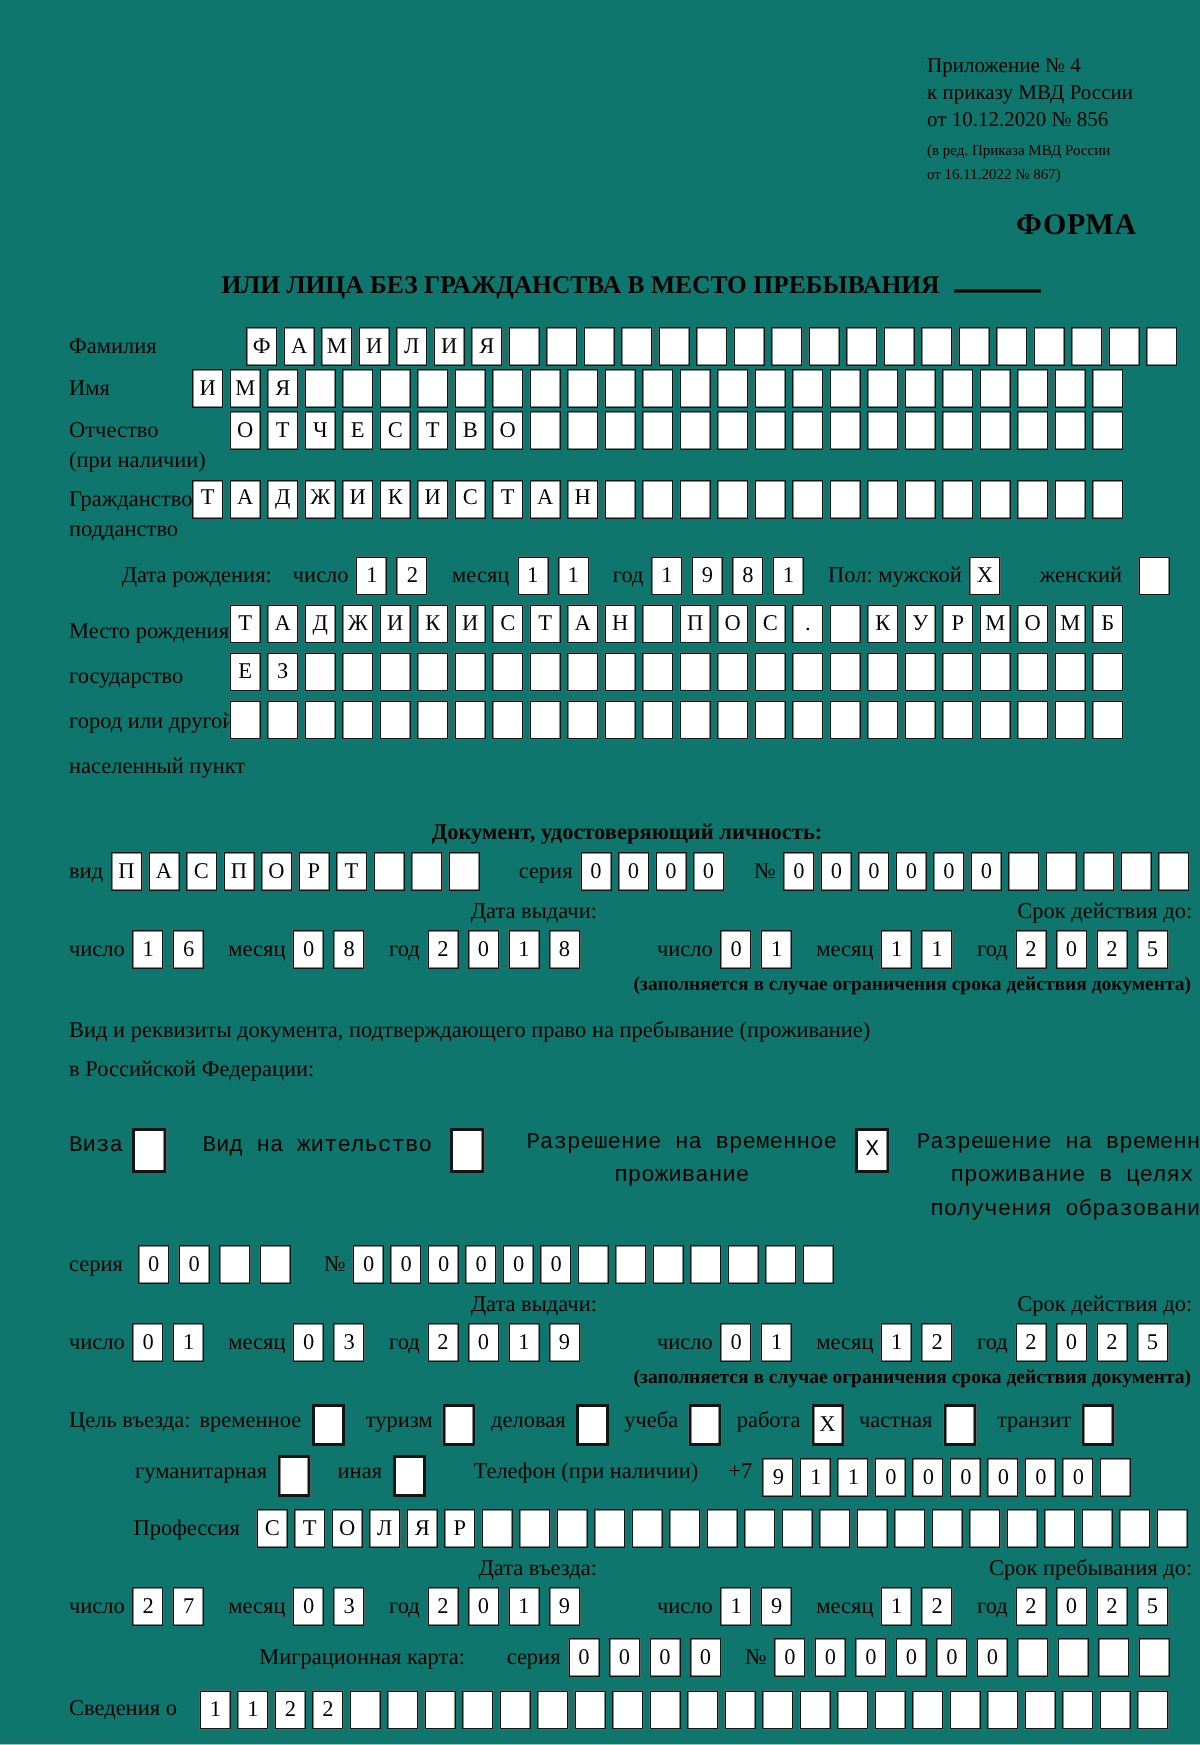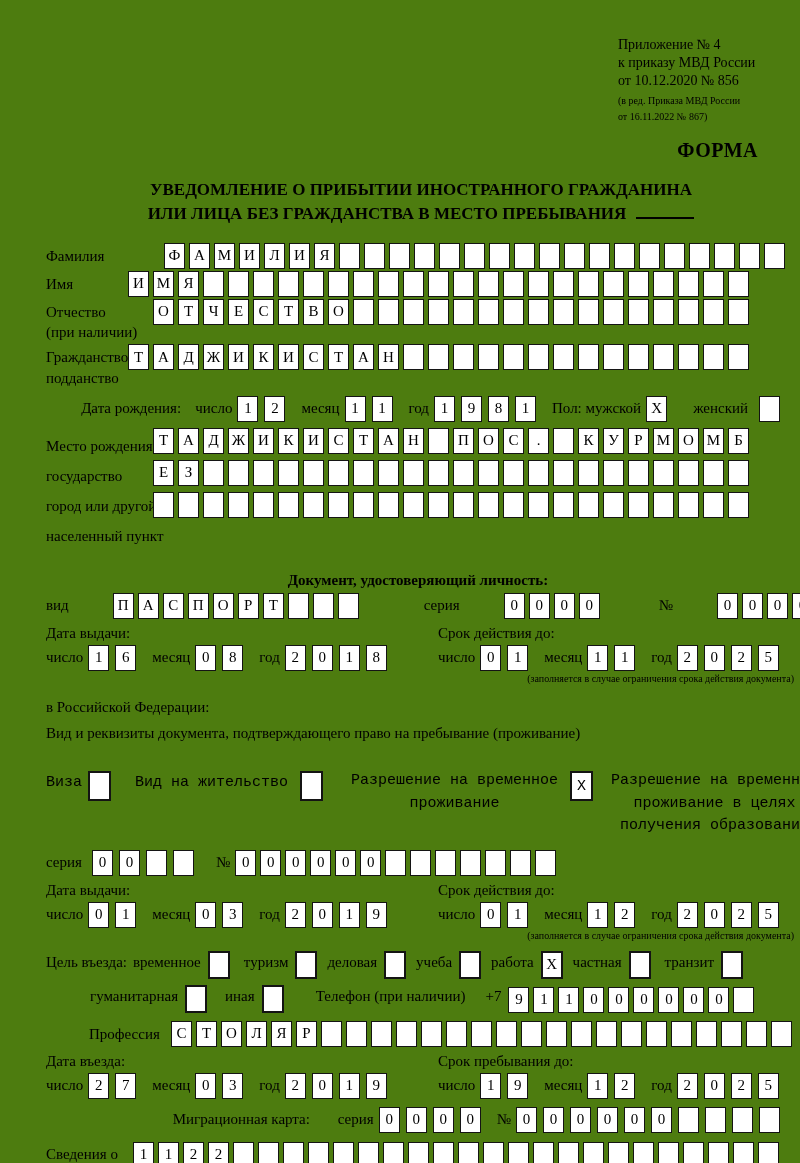--- a/index.html
+++ b/index.html
@@ -1,19 +1,19 @@
 <!DOCTYPE html>
 <html><head>
 <meta charset="utf-8">
 <style>
   html,body { margin:0; padding:0; background:#ffffff; }
   .page {
     position:relative; width:800px; height:1163px; box-sizing:border-box;
     padding:36px 4px 0 46px; overflow:hidden;
-    background:#4d7c0f; color:#000;
+    background:#0f766e; color:#000;
     font-family:"Liberation Serif","DejaVu Serif",serif; font-size:15px;
   }
   
   .annex { margin-left:572px; font-size:14px; line-height:1.3; }
   .annex .a2 { margin-top:3px; font-size:10px; }
   .forma { margin:16px 38px 0 0; text-align:right; font-weight:bold; font-size:20px; letter-spacing:.5px; }
   .title { margin-top:16px; width:750px; text-align:center; font-weight:bold; font-size:17px; line-height:1.45; }
   .uline { display:inline-block; width:58px; height:14px; border-bottom:2px solid #000; margin-left:10px; }
   .sec1 { margin-top:18px; margin-left:14px; font-weight:bold; font-size:15.5px; white-space:nowrap; }
 
@@ -27,63 +27,62 @@
     border:1.7px solid #141414; display:inline-flex; align-items:center; justify-content:center;
     font-size:15px; background:#fff;
   }
   .stack .cells { margin-bottom:6px; }
   .stack { display:flex; flex-direction:column; }
 
   
   .dates { display:flex; margin-top:6px; }
   .dg-left { width:352px; }
   .dg-right { margin-left:40px; }
-  .dhead { text-align:left; margin-bottom:3px; }
+  .dhead { text-align:right; margin-bottom:3px; }
   .dline { display:flex; align-items:center; white-space:nowrap; }
   .dlbl { margin-right:5px; }
   .dlbl + .cells { margin-right:10px; }
   .dc .cell { margin-right:6px; }
-  .vnote { width:748px; text-align:right; font-size:10px; margin-top:2px; }
+  .vnote { width:748px; text-align:right; font-size:13px; margin-top:2px;font-weight:bold; }
 
   
   .cb .cell { width:23px; height:30px; border-width:2px; }
   .optrow { display:flex; align-items:flex-start; margin-top:24px;font-family:Liberation Mono, monospace; }
   .optrow .cells { margin-top:1px; }
   .olbl { white-space:nowrap; padding-top:4px; }
   .olbl2 { text-align:center; line-height:1.5; flex:none; }
   .ml6{margin-left:6px;} .ml10{margin-left:10px;} .ml12{margin-left:12px;} .ml14{margin-left:14px;}
   .ml20{margin-left:20px;} .ml24{margin-left:24px;} .ml28{margin-left:28px;}
   .purp { display:flex; align-items:flex-start; white-space:nowrap; }
   .purp .cells { margin:0 0 0 7px; }
   .purp .cb .cell { width:22px; height:28px; }
   .plbl { padding-top:3px; }
 
   .intro { margin-top:10px; line-height:1.75; }
-  .mt2{margin-top:2px;} .mt4{margin-top:4px;gap:39px;} .mt6{margin-top:6px;} .mt8{margin-top:8px;justify-content:flex-end;}
+  .mt2{margin-top:2px;} .mt4{margin-top:4px;} .mt6{margin-top:6px;} .mt8{margin-top:8px;justify-content:flex-end;}
   .mt10{margin-top:10px;} .mt12{margin-top:12px;} .mt16{margin-top:16px;gap:36px;}
   .dochead { margin-top:21px; width:744px; text-align:center; font-weight:bold; }
   .replabel { line-height:1.7; }
 </style>
 </head>
 <body>
 
 <div class="page">
 
   <div class="annex">
     <div>Приложение № 4</div>
     <div>к приказу МВД России</div>
     <div>от 10.12.2020 № 856</div>
     <div class="a2">(в ред. Приказа МВД России</div>
     <div class="a2">от 16.11.2022 № 867)</div>
   </div>
 
   <div class="forma">ФОРМА</div>
 
   <div class="title">
-    <div>УВЕДОМЛЕНИЕ О ПРИБЫТИИ ИНОСТРАННОГО ГРАЖДАНИНА</div>
     <div><span>ИЛИ ЛИЦА БЕЗ ГРАЖДАНСТВА В МЕСТО ПРЕБЫВАНИЯ</span><span class="uline"></span></div>
   </div>
 
 
   <div class="frow mt16">
     <div class="flabel w82">Фамилия</div>
     <div class="cells">
         <span class="cell">Ф</span>
         <span class="cell">А</span>
         <span class="cell">М</span>
@@ -409,22 +408,22 @@
             <span class="cell">0</span>
             <span class="cell">2</span>
             <span class="cell">5</span>
           </span>
       </div>
     </div>
   </div>
   <div class="vnote">(заполняется в случае ограничения срока действия документа)</div>
 
   <div class="intro">
+    <div>Вид и реквизиты документа, подтверждающего право на пребывание (проживание)</div>
     <div>в Российской Федерации:</div>
-    <div>Вид и реквизиты документа, подтверждающего право на пребывание (проживание)</div>
   </div>
 
   <div class="optrow">
     <span class="olbl">Виза</span>
     <span class="cells cb ml6">
         <span class="cell"></span>
       </span>
     <span class="olbl ml20">Вид на жительство</span>
     <span class="cells cb ml12">
         <span class="cell"></span>

